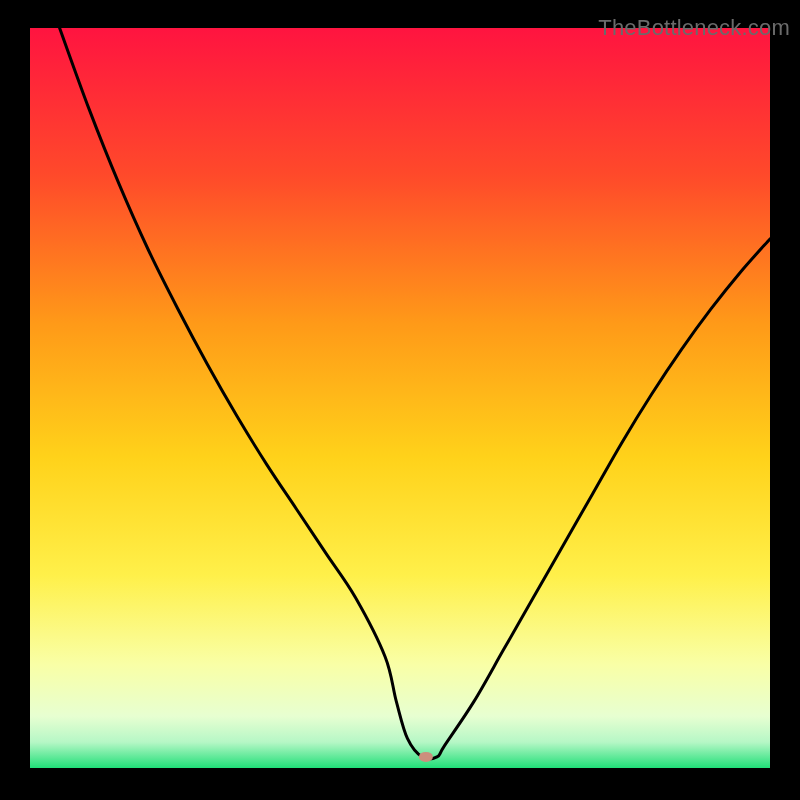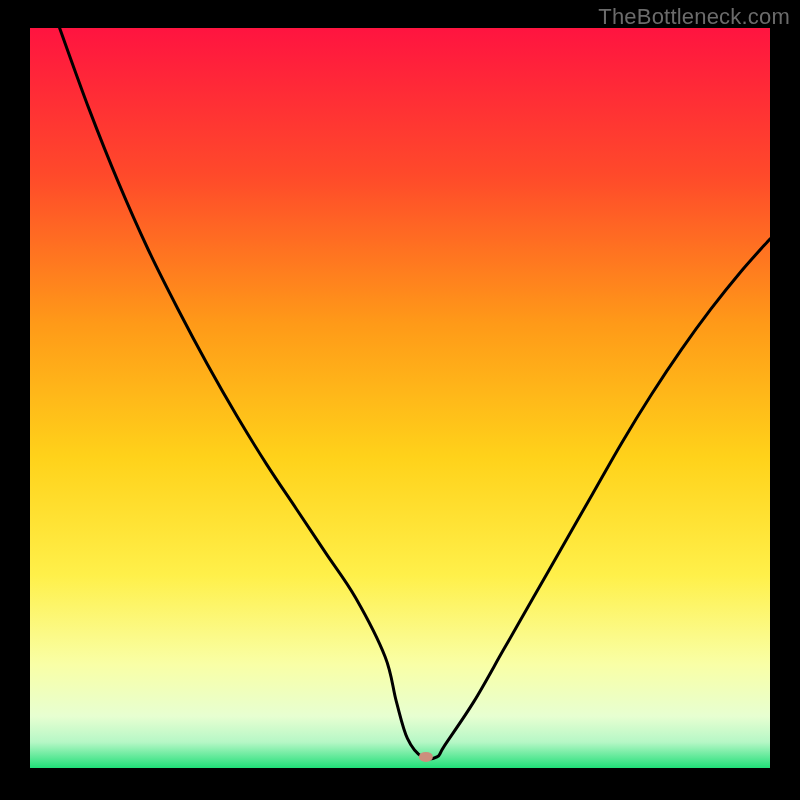--- a/index.html
+++ b/index.html
@@ -12,21 +12,21 @@
     font-family: Arial, Helvetica, sans-serif;
   }
   .frame {
     position: relative;
     width: 800px;
     height: 800px;
     background: #000;
   }
   .watermark {
     position: absolute;
-    top: 4px;
+    top: 15px;
     right: 10px;
     color: #6b6b6b;
     font-size: 22px;
     font-weight: 500;
     letter-spacing: 0.2px;
     z-index: 20;
   }
   .plot-area {
     position: absolute;
     left: 30px;

